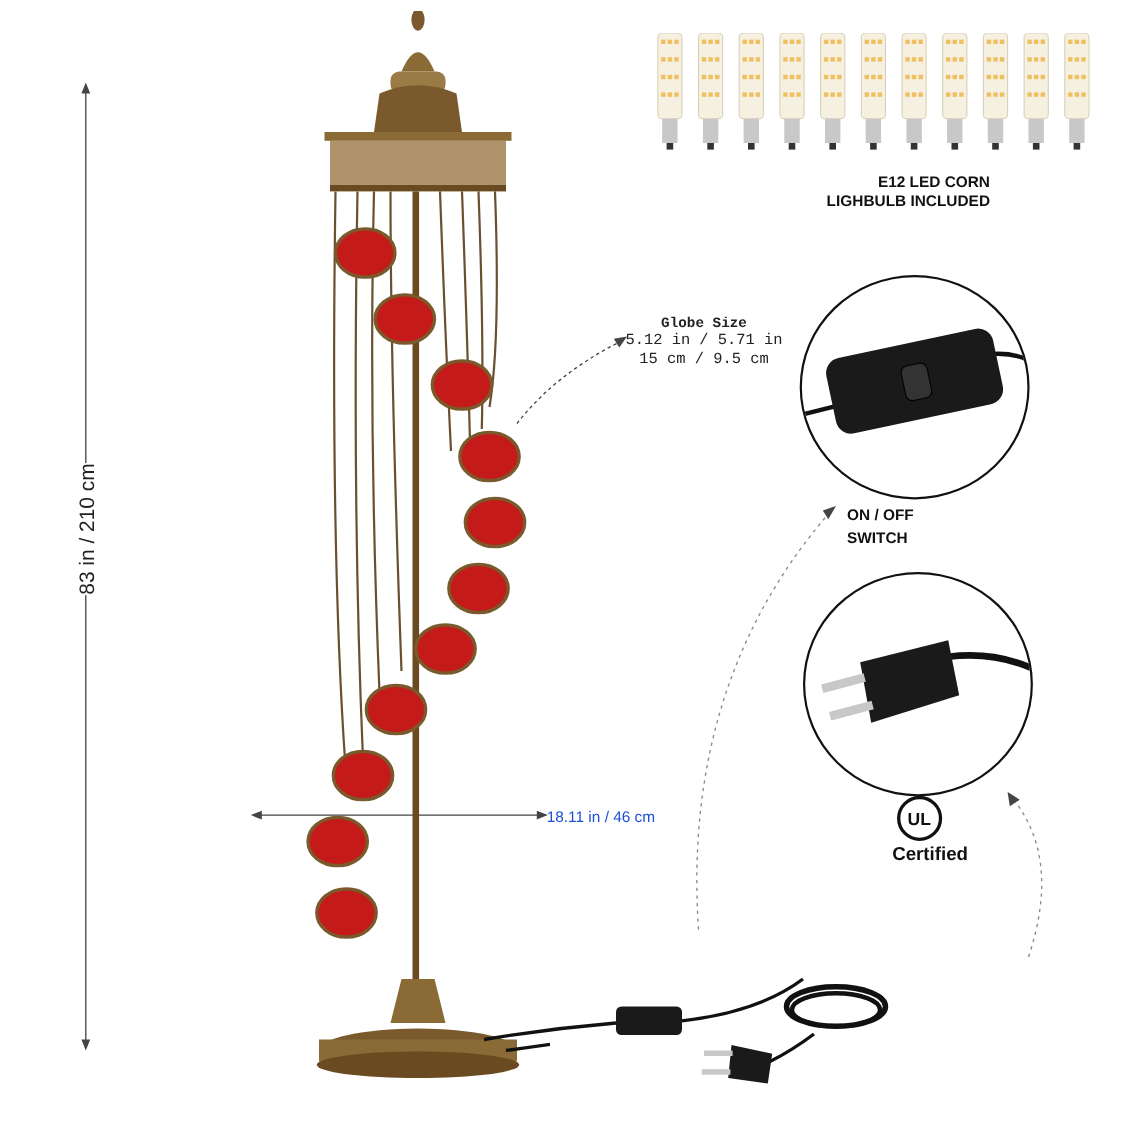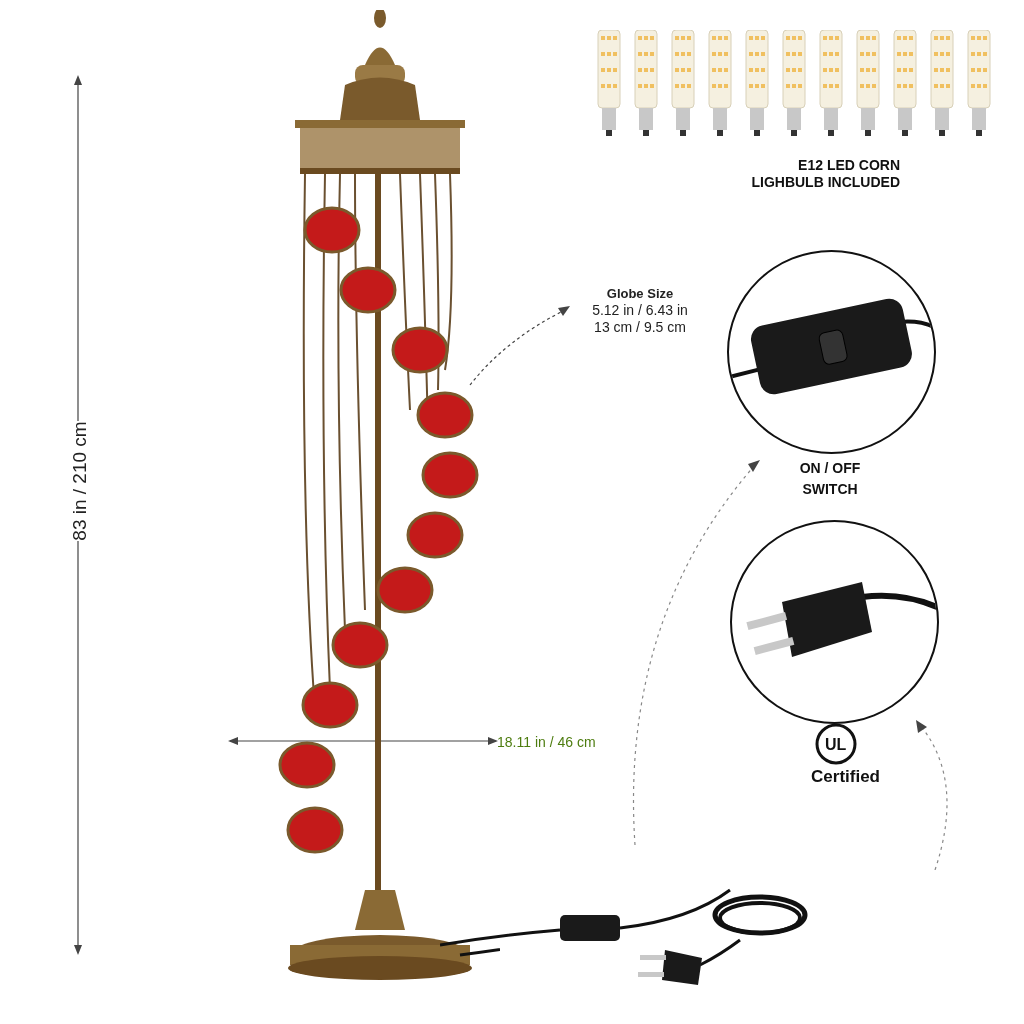--- a/index.html
+++ b/index.html
@@ -1,40 +1,40 @@
 <!DOCTYPE html>
 <html><head>
 <meta charset="utf-8">
 <style>
   html,body{margin:0;padding:0;background:#ffffff;}
   body{width:1024px;height:1024px;position:relative;overflow:hidden;font-family:"Liberation Sans",sans-serif;color:#111;}
   .abs{position:absolute;}
   .vtext{transform:rotate(-90deg);transform-origin:center;white-space:nowrap;font-size:19px;color:#222;}
   .bold{font-weight:bold;}
-  .callout{font-size:14px;text-align:center;line-height:17px;color:#222;}
+  .callout{font-size:14px;text-align:center;line-height:17px;color:#222;font-family:Liberation Mono, monospace;}
   .circle{position:absolute;border-radius:50%;border:2px solid #111;background:#fff;overflow:hidden;}
 </style>
 </head>
 <body>
 
 <div class="abs" style="left:77px;top:75px;width:2px;height:880px;">
   <svg width="12" height="880" style="position:absolute;left:-5px;top:0">
     <line x1="6" y1="4" x2="6" y2="876" stroke="#444" stroke-width="1.2"></line>
     <polygon points="6,0 2,10 10,10" fill="#444"></polygon>
     <polygon points="6,880 2,870 10,870" fill="#444"></polygon>
   </svg>
 </div>
 <div class="abs vtext" style="left:20px;top:470px;width:120px;text-align:center;background:#fff;">83 in / 210 cm</div>
 
 <svg class="abs" style="left:228px;top:735px" width="270" height="12">
   <line x1="2" y1="6" x2="268" y2="6" stroke="#444" stroke-width="1.2"></line>
   <polygon points="0,6 10,2 10,10" fill="#444"></polygon>
   <polygon points="270,6 260,2 260,10" fill="#444"></polygon>
 </svg>
-<div class="abs" style="left:497px;top:734px;font-size:14px;color:#4d7c0f;">18.11 in / 46 cm</div>
+<div class="abs" style="left:497px;top:734px;font-size:14px;color:#1d4ed8;">18.11 in / 46 cm</div>
 
 <svg class="abs" style="left:270px;top:10px" width="230" height="1000">
 
   <ellipse cx="110" cy="8" rx="6" ry="10" fill="#7a5a2c"></ellipse>
   <path d="M95,55 Q110,20 125,55 Z" fill="#8a6a35"></path>
   <rect x="85" y="55" width="50" height="20" rx="8" fill="#9a7a45"></rect>
   <path d="M75,75 Q110,60 145,75 L150,110 L70,110 Z" fill="#7a5a2c"></path>
   <rect x="25" y="110" width="170" height="8" fill="#8a6a35"></rect>
   <rect x="30" y="118" width="160" height="40" fill="#a08050" opacity="0.85"></rect>
   <rect x="30" y="158" width="160" height="6" fill="#6a4a20"></rect>
@@ -73,22 +73,22 @@
 
   <path d="M190,945 Q300,930 350,920" stroke="#111" stroke-width="3" fill="none"></path>
 </svg>
 
 <svg class="abs" style="left:465px;top:300px" width="110" height="90">
   <path d="M5,85 Q40,40 100,10" stroke="#444" stroke-width="1.2" stroke-dasharray="3,3" fill="none"></path>
   <polygon points="105,6 93,8 98,16" fill="#444"></polygon>
 </svg>
 <div class="abs callout" style="left:565px;top:285px;width:150px;">
   <div class="bold" style="font-size:13px;">Globe Size</div>
-  <div>5.12 in / 6.43 in</div>
-  <div>13 cm / 9.5 cm</div>
+  <div>5.12 in / 5.71 in</div>
+  <div>15 cm / 9.5 cm</div>
 </div>
 
 <div class="abs" style="left:596px;top:30px;width:420px;height:115px;">
   <svg width="420" height="115">
     <defs>
       <g id="b">
         <rect x="2" y="0" width="22" height="78" rx="4" fill="#f5f0e0" stroke="#d8d0b8"></rect>
         <g fill="#f0c060">
           <rect x="5" y="6" width="4" height="4"></rect>
             <rect x="11" y="6" width="4" height="4"></rect>
@@ -126,21 +126,21 @@
 </div>
 
 <div class="circle" style="left:727px;top:250px;width:205px;height:200px;">
   <svg width="205" height="200">
     <path d="M0,125 Q20,120 40,115" stroke="#111" stroke-width="4" fill="none"></path>
     <path d="M170,70 Q190,68 205,75" stroke="#111" stroke-width="4" fill="none"></path>
     <rect x="25" y="60" width="155" height="70" rx="14" fill="#1a1a1a" transform="rotate(-12 100 95)"></rect>
     <rect x="92" y="80" width="24" height="32" rx="6" fill="#333" stroke="#000" transform="rotate(-12 100 95)"></rect>
   </svg>
 </div>
-<div class="abs bold" style="left:770px;top:458px;width:120px;text-align:center;font-size:14px;line-height:21px;">
+<div class="abs bold" style="left:770px;top:458px;width:120px;font-size:14px;line-height:21px;">
   <div>ON / OFF</div>
   <div>SWITCH</div>
 </div>
 
 <div class="circle" style="left:730px;top:520px;width:205px;height:200px;">
   <svg width="205" height="200">
     <path d="M130,75 Q170,70 205,85" stroke="#111" stroke-width="6" fill="none"></path>
     <path d="M50,80 L130,60 L140,110 L60,135 Z" fill="#1a1a1a"></path>
     <rect x="15" y="95" width="40" height="8" fill="#c8c8c8" transform="rotate(-15 35 100)"></rect>
     <rect x="22" y="120" width="40" height="8" fill="#c8c8c8" transform="rotate(-15 42 124)"></rect>

